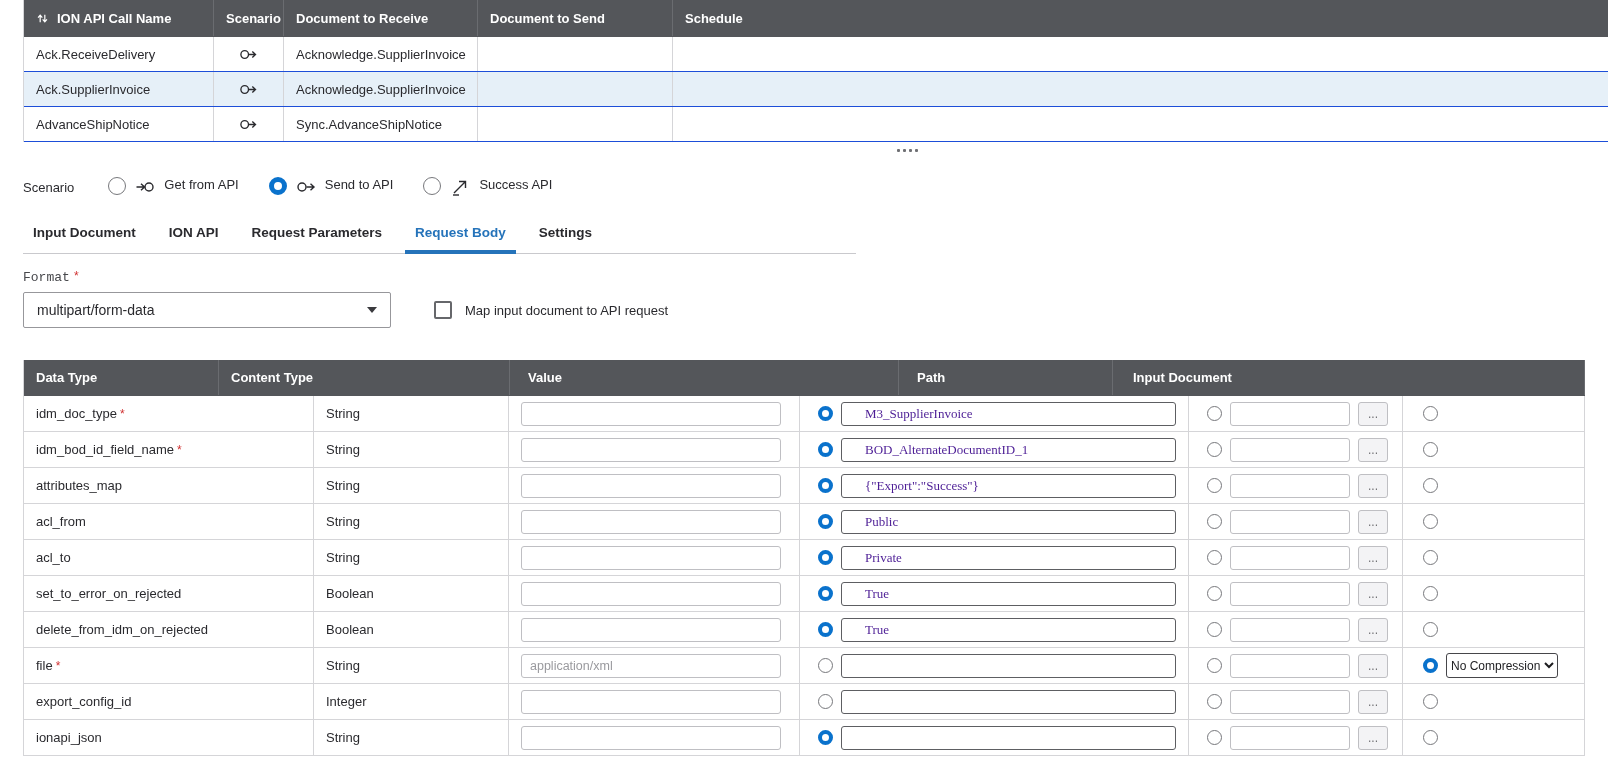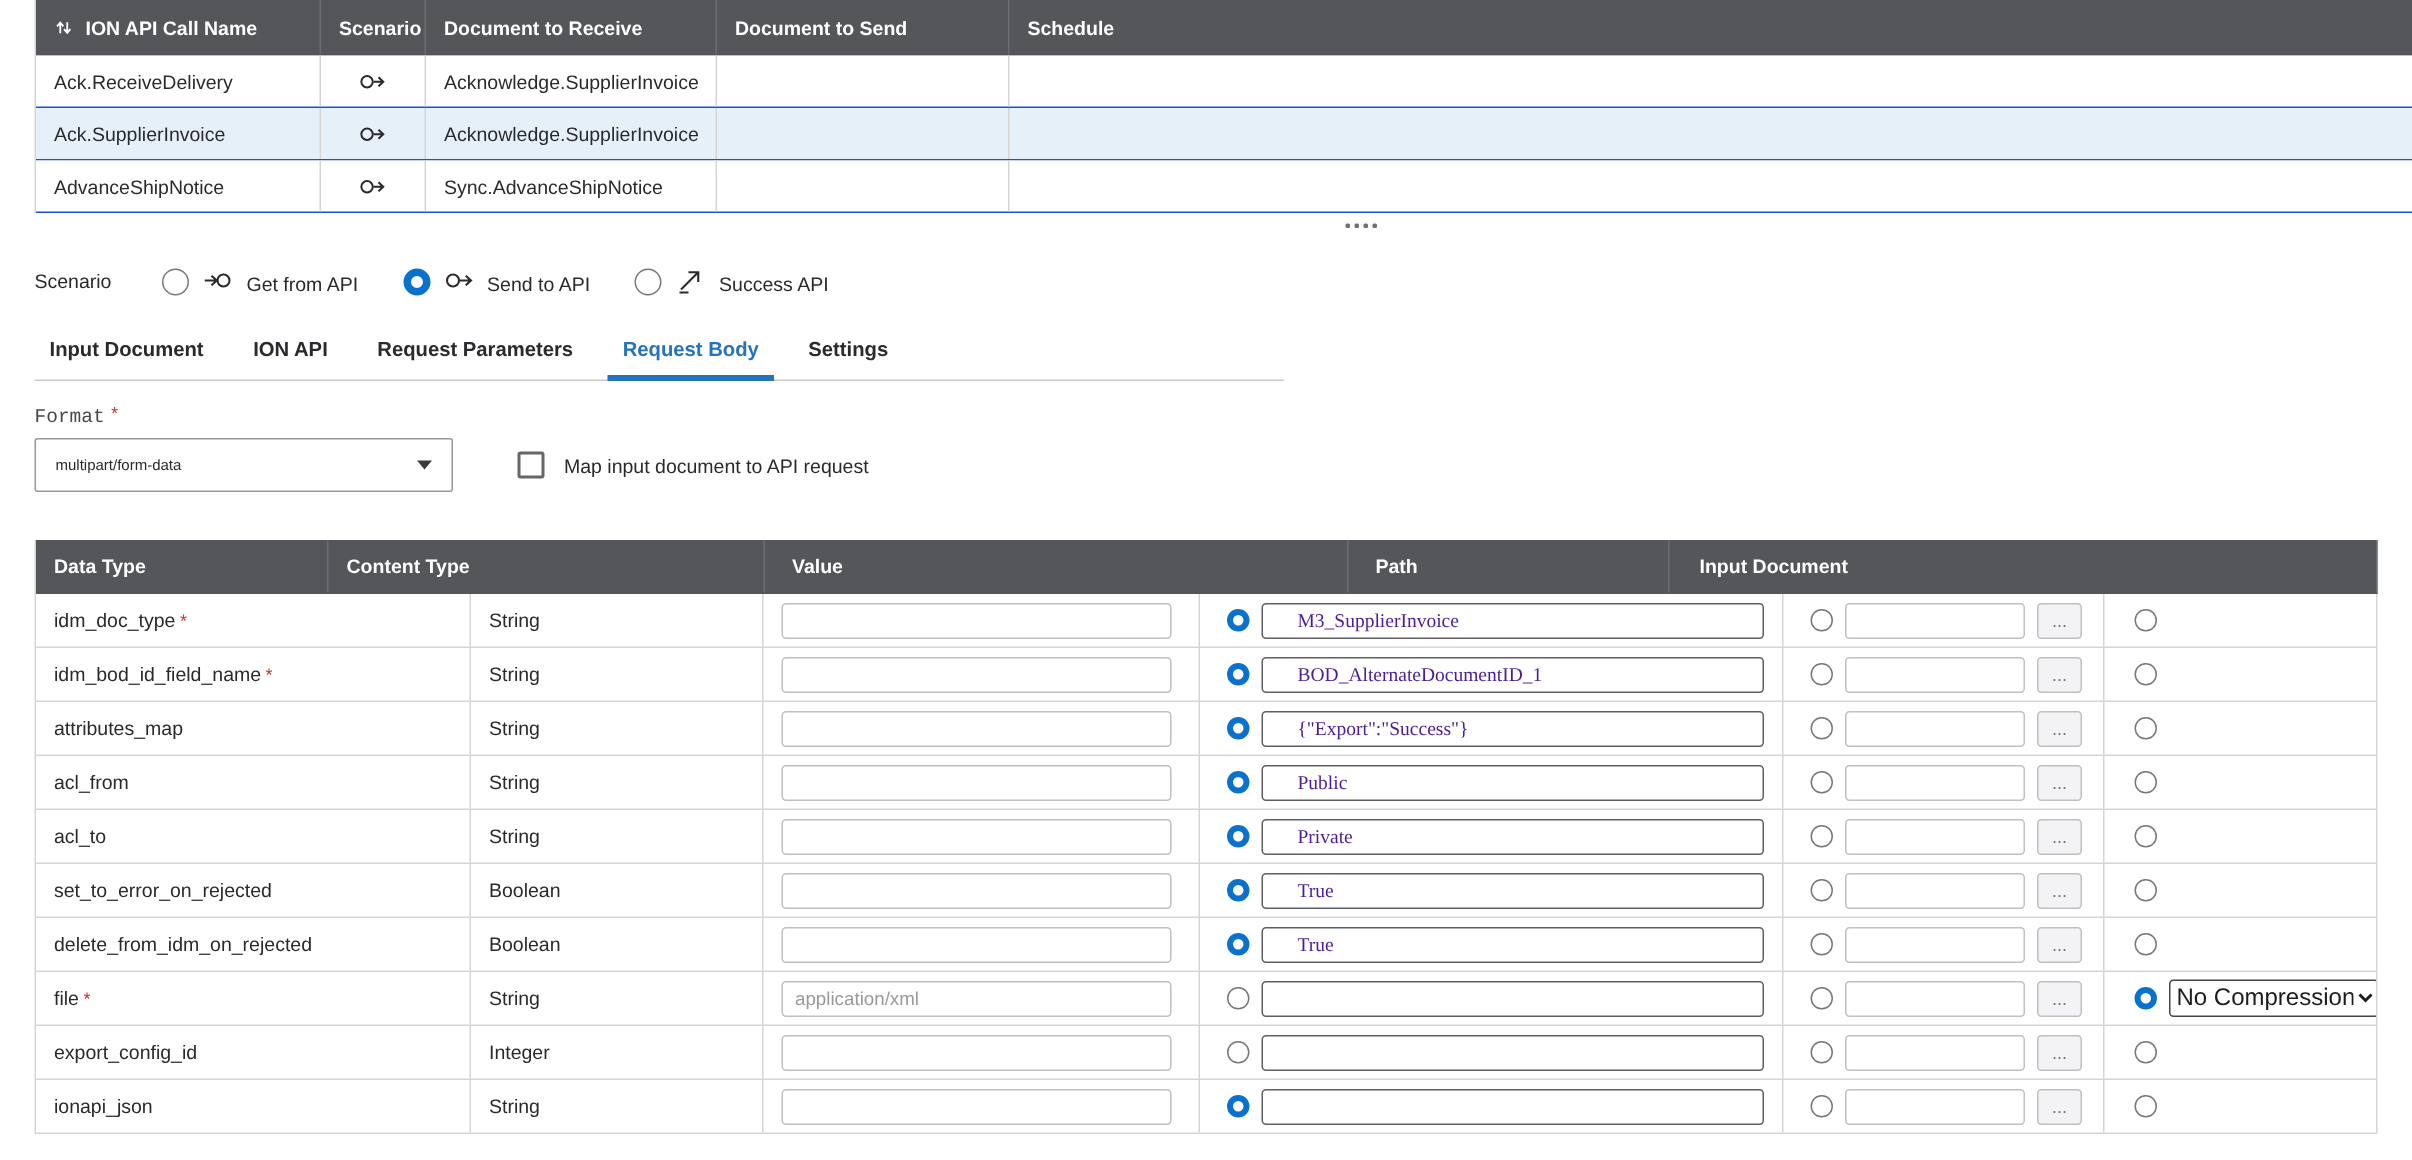--- a/index.html
+++ b/index.html
@@ -20,39 +20,39 @@
   .c-send { width:195px; }
   .c-sched { flex:1; border-right:none !important; }
 
   
   .splitter { margin:5px 0 0 897px; width:26px; height:6px; display:flex; gap:3px; align-items:center; cursor:row-resize; }
   .splitter i { width:3px; height:3px; background:#6f7074; border-radius:1px; }
 
   
   .scenario-row { display:flex; align-items:center; margin:20px 0 0 23px; height:28px; }
   .scenario-label { margin-right:34px; color:#2a2a2e; }
-  .scen-opt { display:flex; align-items:flex-end; gap:9px; margin-right:30px; cursor:pointer; }
+  .scen-opt { display:flex; align-items:flex-start; gap:9px; margin-right:30px; cursor:pointer; }
   .radio { width:15px; height:15px; border:1px solid #77787c; border-radius:50%; background:#fff; flex:none; display:inline-block; }
   .radio.checked { border:4.5px solid #0a72cc; }
   .radio.lg { width:18px; height:18px; }
   .radio.lg.checked { border-width:5.5px; }
   .scen-icon, .row-icon { display:inline-flex; flex:none; }
 
   
   .tabs { display:flex; margin:24px 0 0 23px; width:833px; border-bottom:1px solid #c9c9cd; }
   .tab { padding:0 10px 13px 10px; margin-right:13px; font-weight:bold; font-size:13.5px; color:#2a2a2e; position:relative; cursor:pointer; white-space:nowrap; }
   .tab.active { color:#2573ba; }
   .tab.active::after { content:""; position:absolute; left:0; right:0; bottom:-1px; height:4px; background:#2573ba; }
 
   
   .format-label { margin:16px 0 0 23px; color:#47484c; font-size:13px;font-family:Liberation Mono, monospace; }
   .req { color:#d03030; margin-left:3px; font-size:12px; vertical-align:top; }
   .format-row { display:flex; align-items:center; margin:7px 0 0 23px; }
-  .dropdown { width:279px; height:36px; border:1px solid #97979b; border-radius:2px; background:#fff;
-    display:flex; align-items:center; justify-content:space-between; padding:0 13px; font-size:10px; cursor:pointer; }
+  .dropdown { width:368px; height:36px; border:1px solid #97979b; border-radius:2px; background:#fff;
+    display:flex; align-items:center; justify-content:space-between; padding:0 13px; font-size:14px; cursor:pointer; }
   .caret { width:0; height:0; border-left:5px solid transparent; border-right:5px solid transparent; border-top:6px solid #3a3a3e; }
   .checkbox-wrap { display:flex; align-items:center; gap:13px; margin-left:43px; }
   .checkbox { width:18px; height:18px; border:2px solid #66676b; border-radius:2px; background:#fff; flex:none; cursor:pointer; }
 
   
   .body-table { margin:32px 23px 0 23px; border-left:1px solid #d5d5d8; }
   .b-row { display:flex; height:36px; border-bottom:1px solid #d5d5d8; }
   .b-head { background:#54565a; color:#fff; font-weight:bold; border-bottom:1px solid #54565a; }
   .b-cell { display:flex; align-items:center; padding:0 12px; border-right:1px solid #d5d5d8; overflow:hidden; white-space:nowrap; }
   .b-head .b-cell { border-right:1px solid #6a6c70; }
@@ -66,21 +66,21 @@
   input.ct-input { width:260px; height:24px; border:1px solid #bfbfc3; border-radius:3px; padding:0 8px; font-size:12.5px;
     font-family:"Liberation Sans","DejaVu Sans",sans-serif; color:#2a2a2e; }
   input.ct-input::placeholder { color:#9a9a9e; }
   input.val-input { width:337px; height:24px; border:1px solid #5d5e62; border-radius:3px; padding:0 23px; font-size:13px;
     font-family:Liberation Serif, serif; color:#4c1d95; }
   input.path-input { width:120px; height:24px; border:1px solid #bfbfc3; border-radius:3px; padding:0 8px; font-size:12.5px;
     font-family:"Liberation Sans","DejaVu Sans",sans-serif; }
   button.more-btn { width:30px; height:24px; background:#f3f3f5; border:1px solid #bfbfc3; border-radius:3px; color:#707074;
     font-size:12px; line-height:1; cursor:pointer; font-family:"Liberation Sans","DejaVu Sans",sans-serif; }
   select.compress-select { height:25px; max-width:140px; border:1px solid #46464a; border-radius:3px; background:#fff;
-    font-size:16px; font-family:"Liberation Sans","DejaVu Sans",sans-serif; color:#1d1d20; }
+    font-size:12px; font-family:"Liberation Sans","DejaVu Sans",sans-serif; color:#1d1d20; }
 </style>
 </head>
 <body>
 
 <div class="top-table">
   <div class="t-row t-head">
     <div class="t-cell c-name">
       <span class="row-icon">
           <svg width="13" height="13" viewBox="0 0 14 14">
             <path d="M4.5 11 V3.6 M2.2 6 L4.5 3.3 L6.8 6" stroke="#fff" fill="none" stroke-width="1.3"></path>

